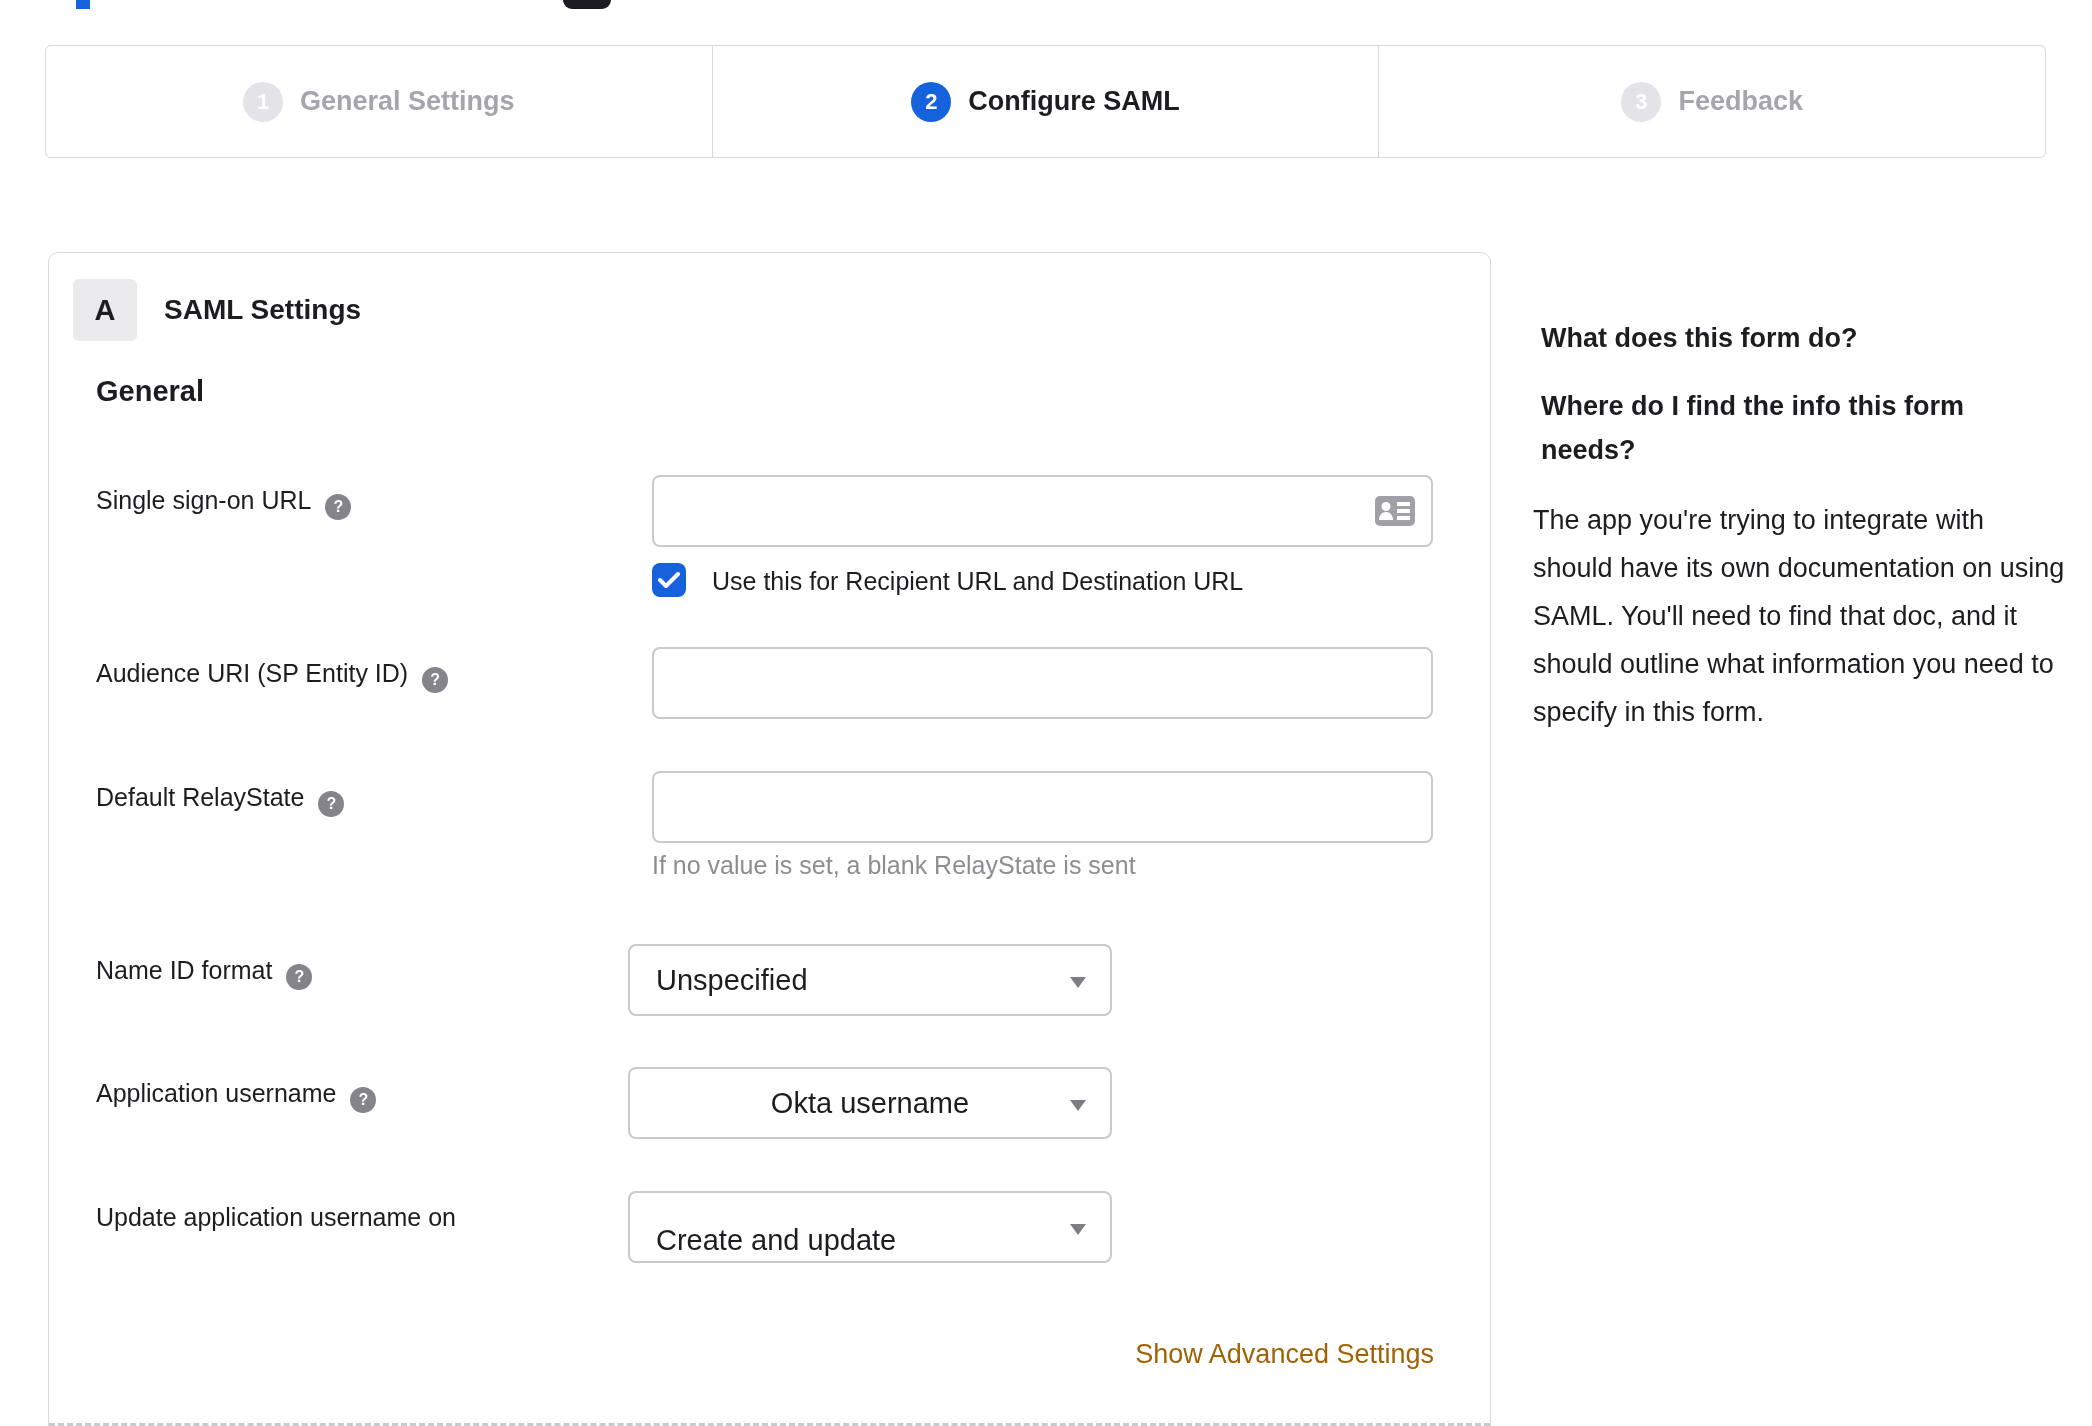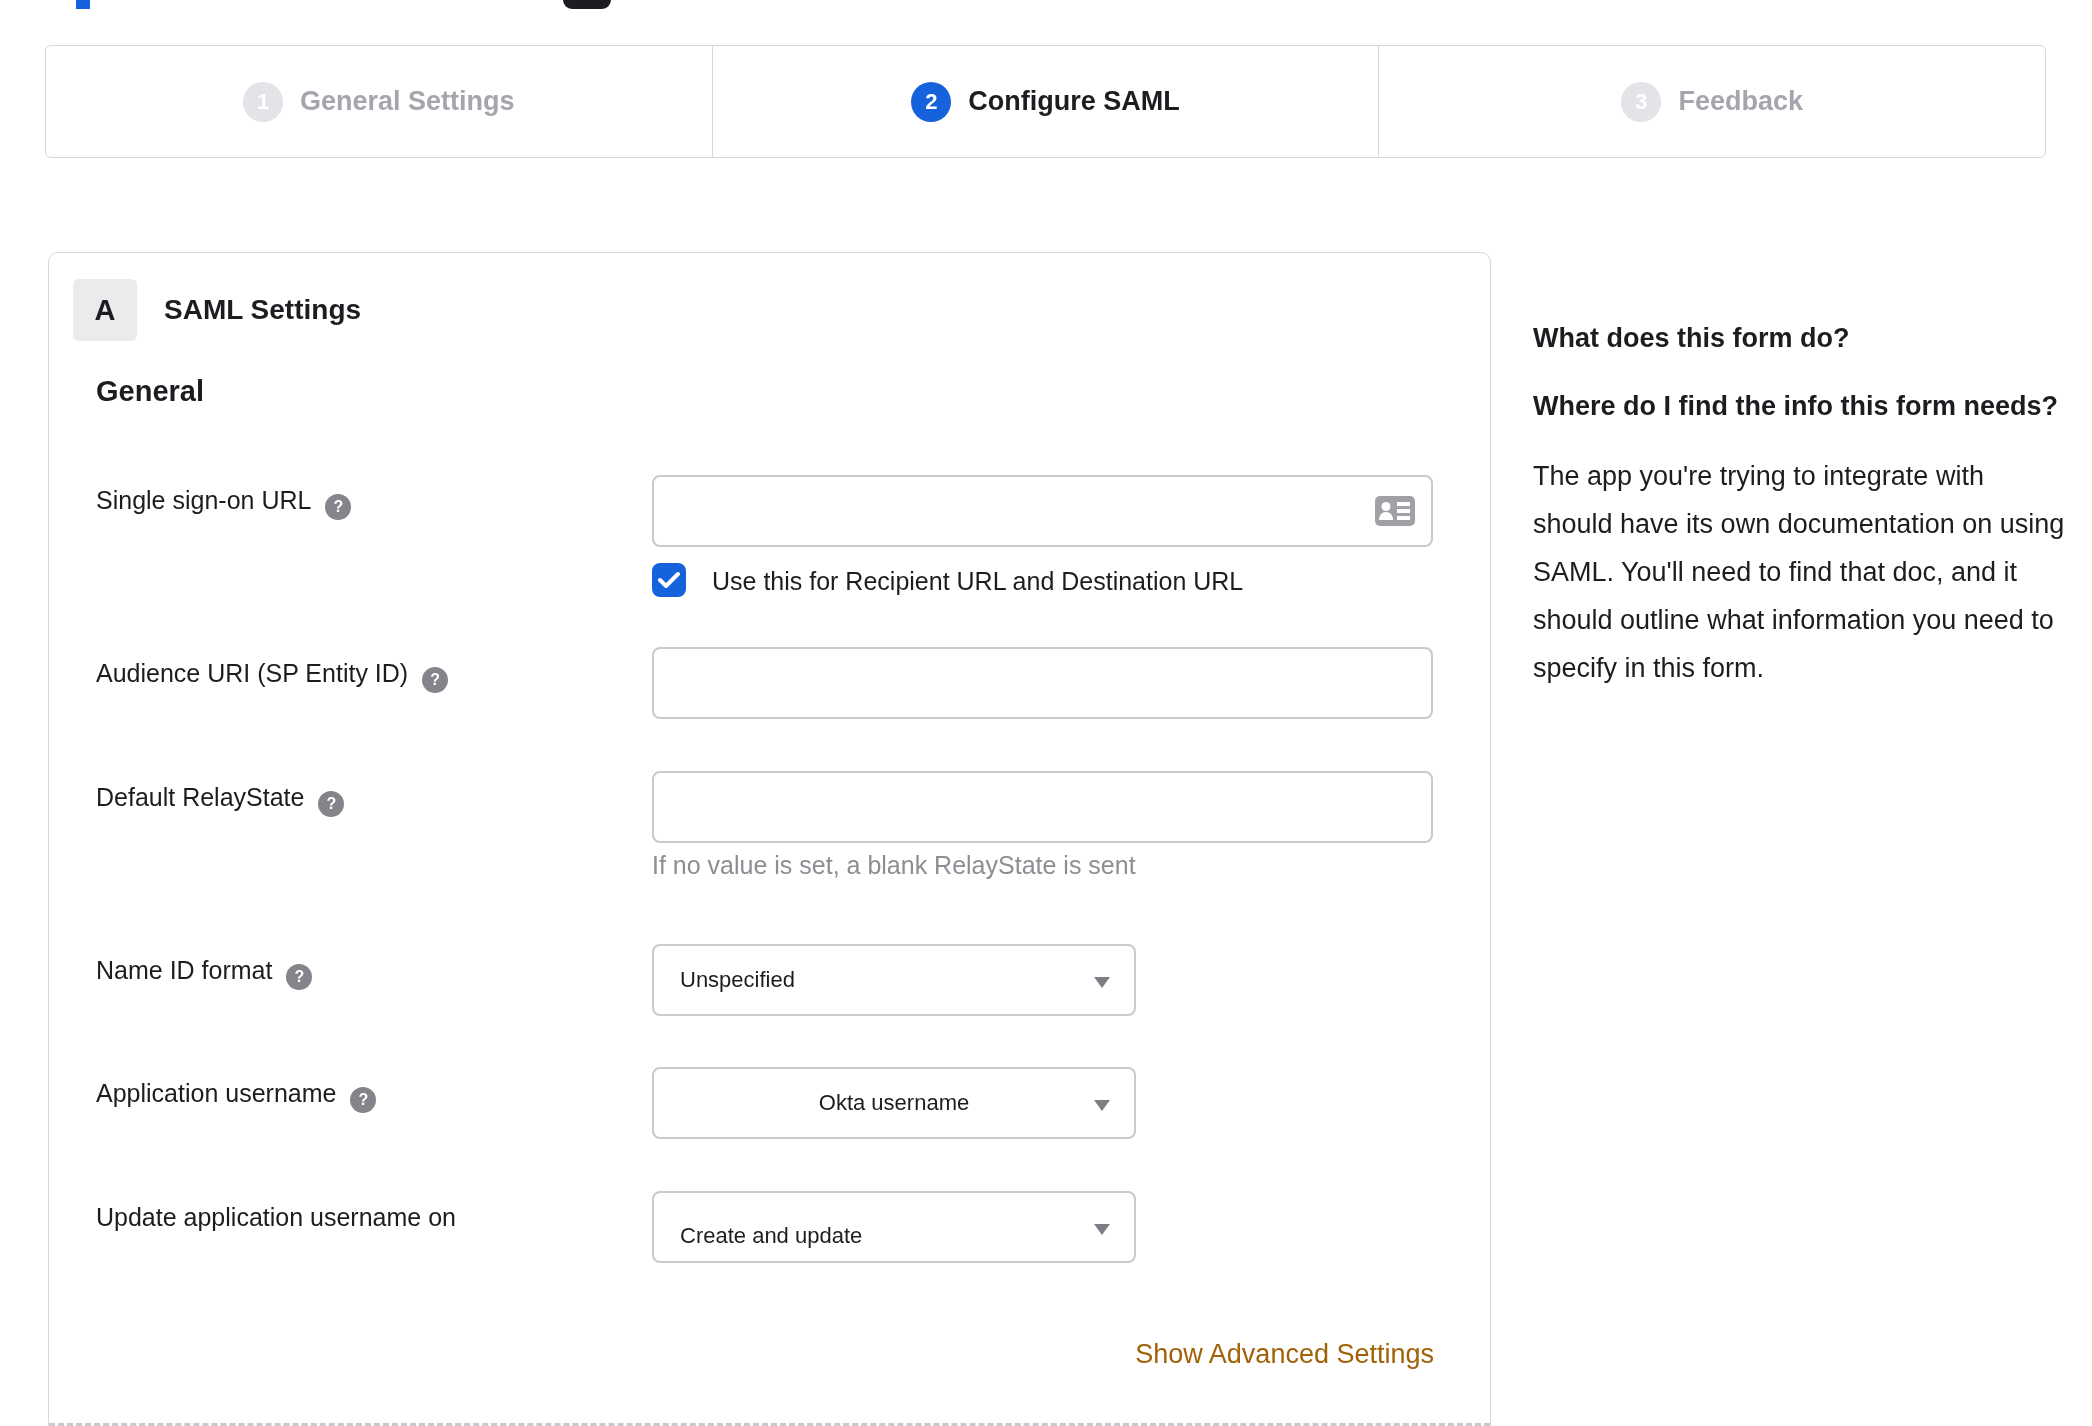--- a/index.html
+++ b/index.html
@@ -46,36 +46,36 @@
                 color:#1d1d21; outline:none; }
   .input-icon { position:absolute; left:1326px; width:40px; height:30px; }
 
   .checkbox { position:absolute; left:603px; width:34px; height:34px; background:#1662dd;
               border-radius:8px; display:flex; align-items:center; justify-content:center;
               cursor:pointer; }
   .checkbox-label { position:absolute; left:663px; font-size:25px; }
 
   .hint { position:absolute; left:603px; font-size:25px; color:#8d8d93; }
 
-  .select { position:absolute; left:603px; width:484px; height:72px; background:#fff;
-            border:2px solid #c9c9ce; border-radius:8px; font-size:22px;
-            display:flex; align-items:center; padding:12px 26px; cursor:pointer; }
+  .select { position:absolute; left:579px; width:484px; height:72px; background:#fff;
+            border:2px solid #c9c9ce; border-radius:8px; font-size:29px;
+            display:flex; align-items:center; padding:4px 26px; cursor:pointer; }
   .select .caret { position:absolute; right:24px; top:31px; width:0; height:0;
                    border-left:8px solid transparent; border-right:8px solid transparent;
                    border-top:11px solid #7d7d84; }
 
   .advanced-link { position:absolute; right:56px; top:1086px; font-size:27px;
                    color:#a16207; text-decoration:none; cursor:pointer; }
 
   .dashed-divider { position:absolute; left:0; right:0; top:1170px;
                     border-top:3px dashed #c9c9ce; }
 
   
   .help-panel { position:absolute; left:1533px; top:316px; width:534px; }
-  .help-panel h3 { font-size:27px; font-weight:bold; line-height:44px; margin:0 0 24px; }
+  .help-panel h3 { font-size:27px; font-weight:bold; line-height:44px; margin:0 8px 24px; }
   .help-panel p  { font-size:27px; line-height:48px; margin:0 0 46px; }
 </style>
 </head>
 <body>
 
 <div class="frag-blue"></div>
 <div class="frag-dark"></div>
 
 <div class="stepper">
   <div class="step inactive">

